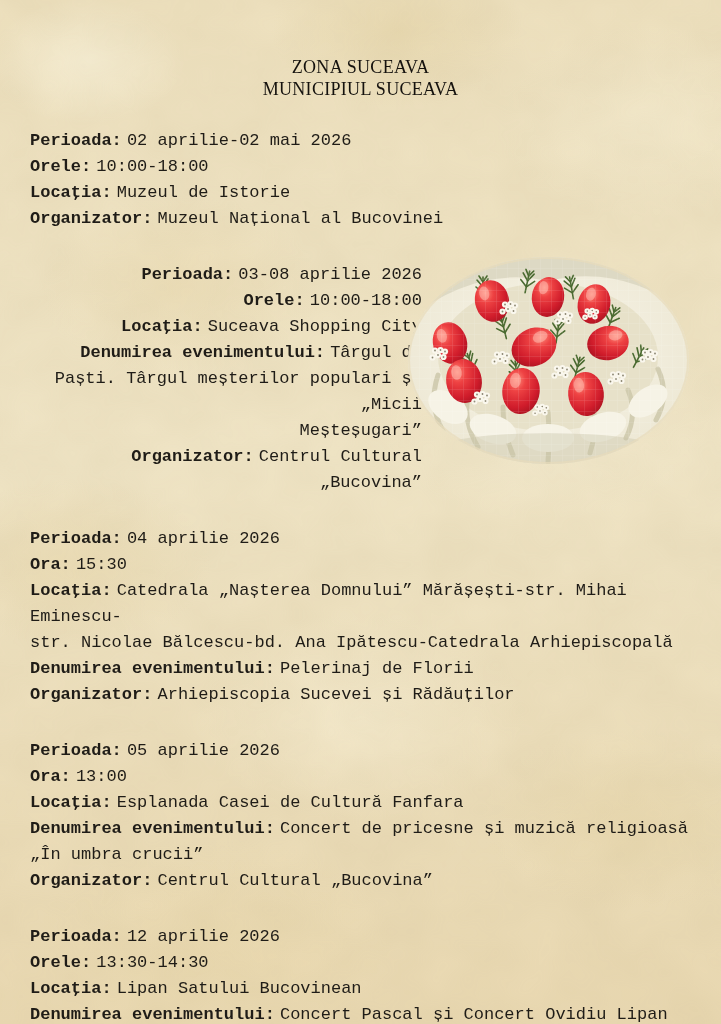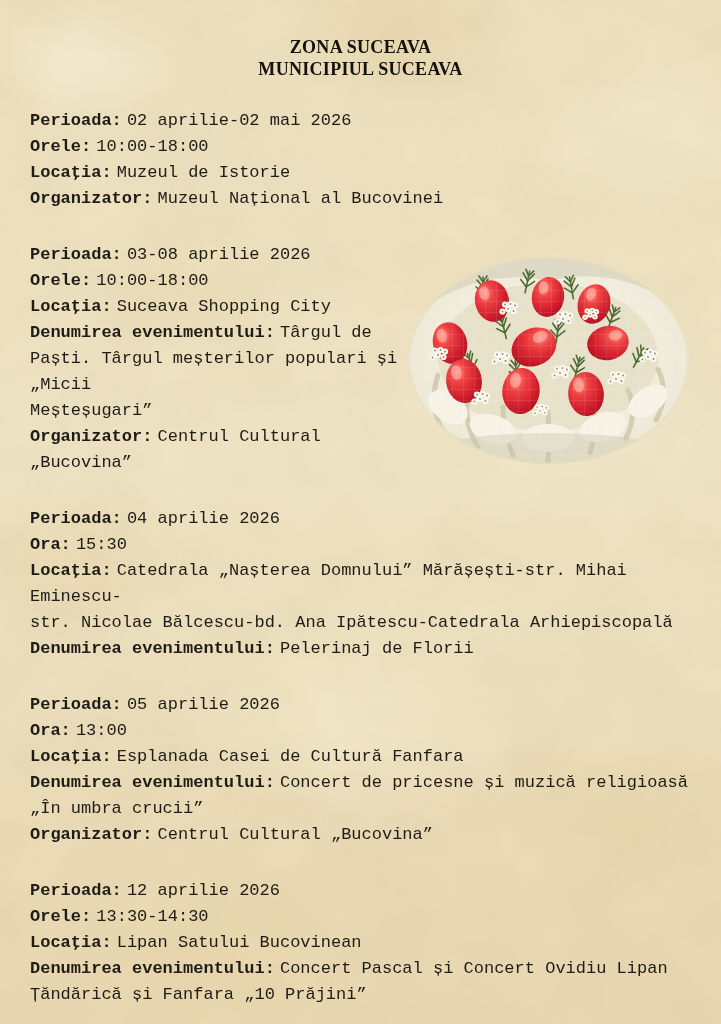--- a/index.html
+++ b/index.html
@@ -21,41 +21,41 @@
       radial-gradient(260px 150px at 30% 92%,rgba(234,217,172,.48), transparent 70%),
       linear-gradient(180deg,#eee1bf 0%, #f0e5c6 45%, #ead9b2 100%);
     font-family:"DejaVu Sans", sans-serif;
     color:#1f1c17;
   }
 
   .texture { position:absolute; left:0; top:0; pointer-events:none; opacity:.20; }
 
   .title-block {
     position:relative;
-    padding-top:36px;
+    padding-top:56px;
     text-align:center;
     font-family:"Liberation Serif", serif;
-    font-weight:bold;
+    font-weight:normal;
     font-size:18px;
     line-height:22px;
     letter-spacing:.3px;
     color:#15120e;
   }
 
   .content {
     position:relative;
     padding:28px 28px 0 30px;
     font-size:17px;
     line-height:26px;
     font-family:Liberation Mono, monospace;
   }
 
   .event { margin-bottom:30px; }
   .event:last-child { margin-bottom:0; }
-  .event-narrow { width:392px; }
+  .event-narrow { width:392px;text-align:right; }
 
   .row { }
   .lbl { font-weight:bold; margin-right:.30em; }
   .val { white-space:pre-wrap; }
 
   .photo {
     position:absolute;
     left:408px; top:257px;
     width:281px; height:207px;
   }
@@ -97,20 +97,21 @@
 Meșteșugari”</span></div>
       <div class="row" style="white-space:nowrap;"><span class="lbl">Organizator:</span><span class="val">Centrul Cultural „Bucovina”</span></div>
     </div>
 
     <div class="event">
       <div class="row"><span class="lbl">Perioada:</span><span class="val">04 aprilie 2026</span></div>
       <div class="row"><span class="lbl">Ora:</span><span class="val">15:30</span></div>
       <div class="row"><span class="lbl">Locaţia:</span><span class="val">Catedrala „Nașterea Domnului” Mărășești-str. Mihai Eminescu-
 str. Nicolae Bălcescu-bd. Ana Ipătescu-Catedrala Arhiepiscopală</span></div>
       <div class="row"><span class="lbl">Denumirea evenimentului:</span><span class="val">Pelerinaj de Florii</span></div>
+      <div class="row"><span class="lbl">Organizator:</span><span class="val">Arhiepiscopia Sucevei și Rădăuților</span></div>
     </div>
 
     <div class="event">
       <div class="row"><span class="lbl">Perioada:</span><span class="val">05 aprilie 2026</span></div>
       <div class="row"><span class="lbl">Ora:</span><span class="val">13:00</span></div>
       <div class="row"><span class="lbl">Locaţia:</span><span class="val">Esplanada Casei de Cultură Fanfara</span></div>
       <div class="row"><span class="lbl">Denumirea evenimentului:</span><span class="val">Concert de pricesne și muzică religioasă
 „În umbra crucii”</span></div>
       <div class="row"><span class="lbl">Organizator:</span><span class="val">Centrul Cultural „Bucovina”</span></div>
     </div>

